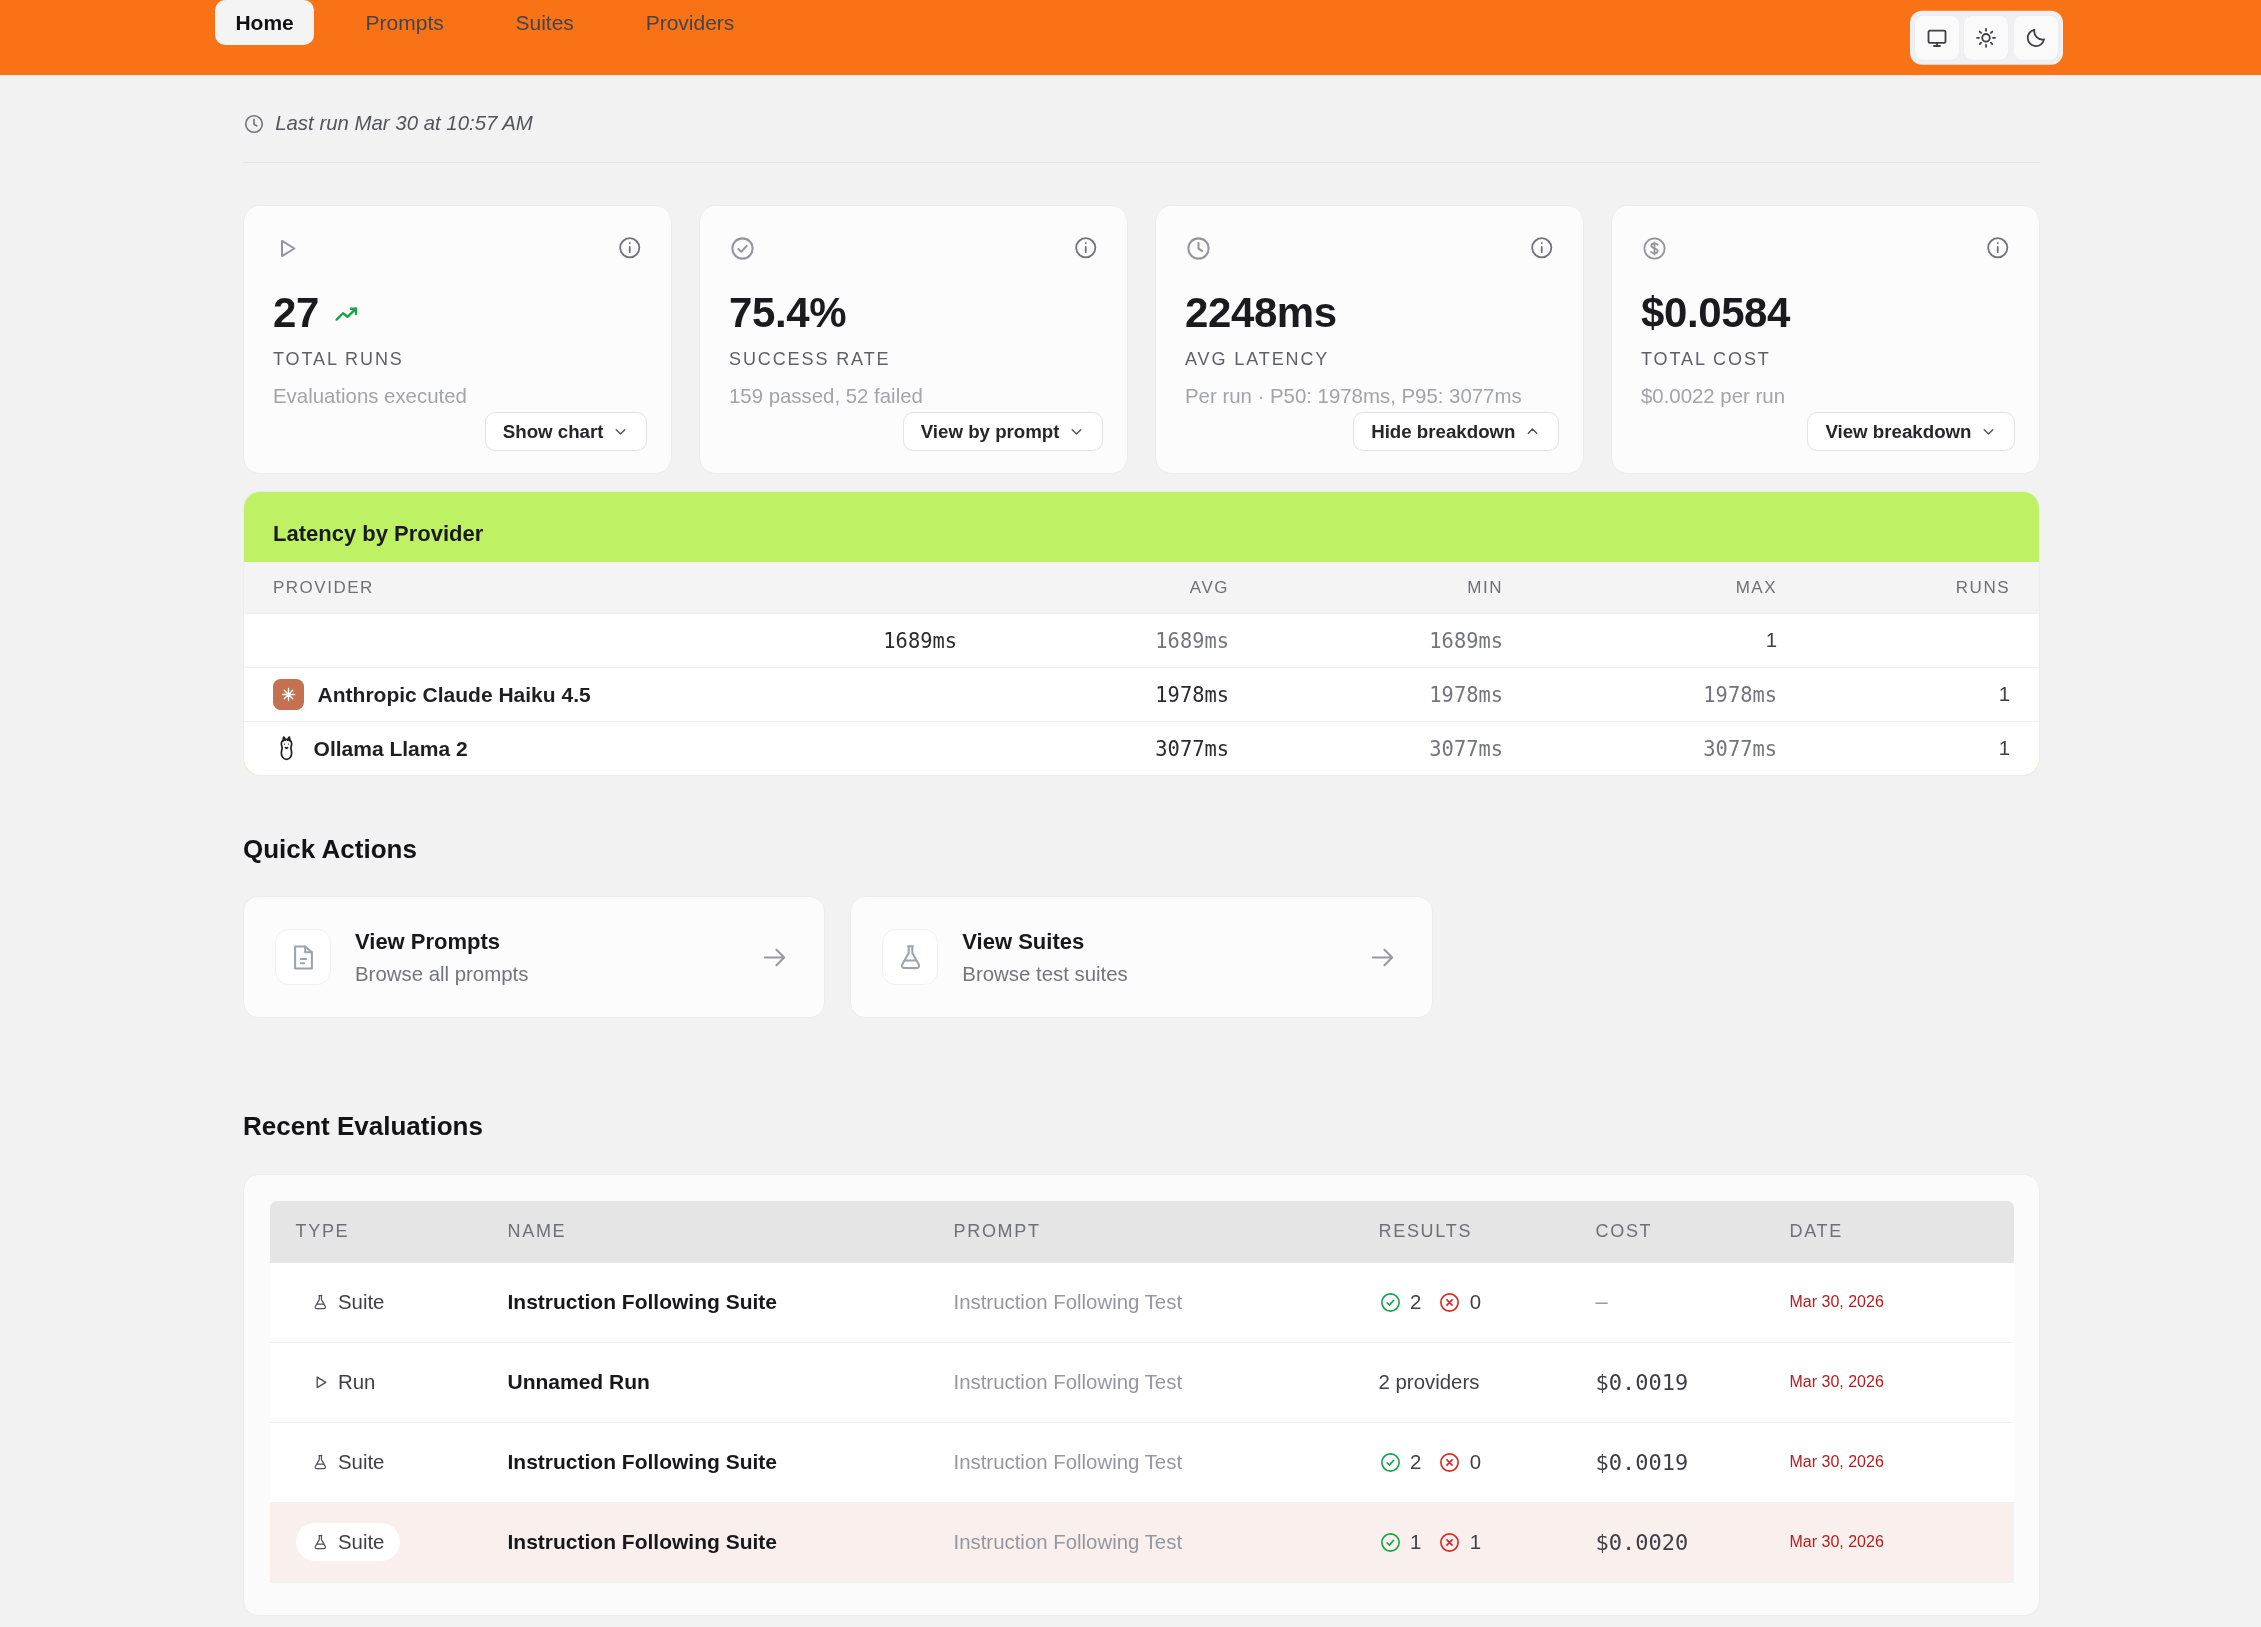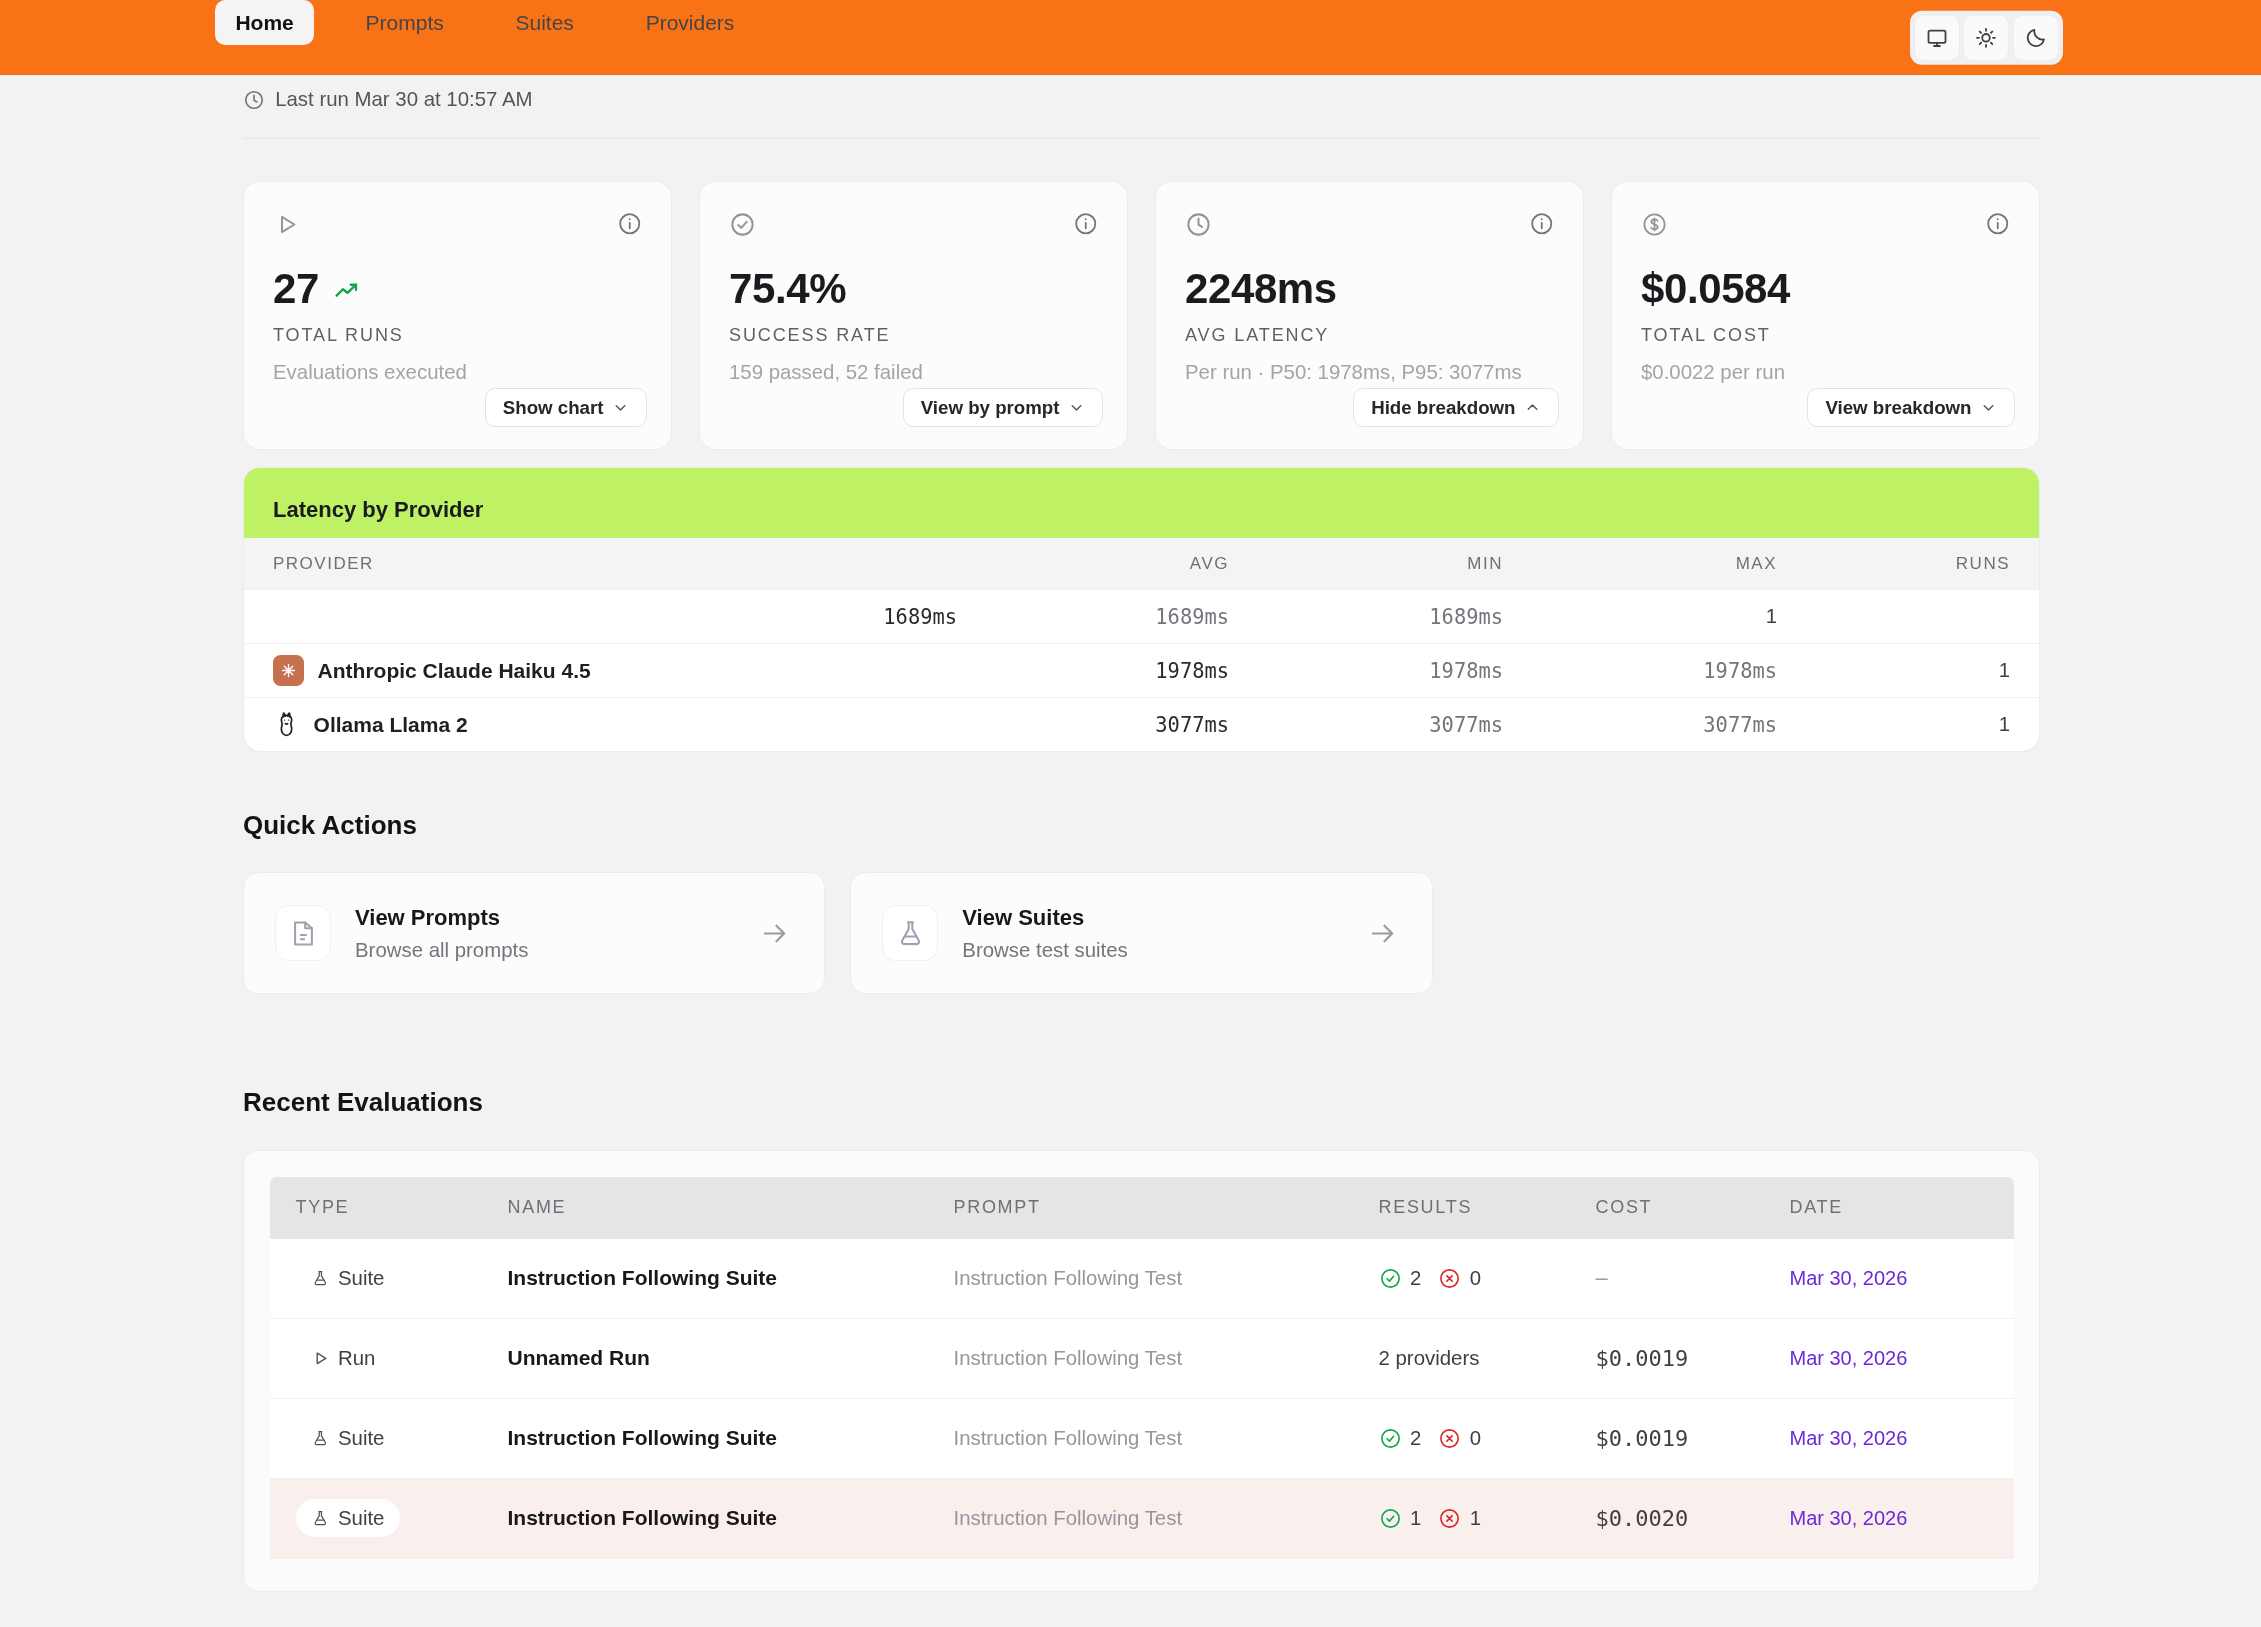--- a/index.html
+++ b/index.html
@@ -32,21 +32,21 @@
   }
   .theme-btn {
     width:46px; height:46px; border-radius:9.3px; border:0.8px solid #ededf0;
     background:#fafafa; cursor:pointer; display:flex; align-items:center; justify-content:center;
     color:#3f3f46; font-size:24px;
   }
 
   
   .content { width:1797px; margin:0 auto 0 243px; }
   .page-title { margin-top:39px; font-size:40px; font-weight:700; letter-spacing:-0.4px; color:#131316; }
-  .last-run { margin-top:12px; display:flex; align-items:center; gap:10.2px; color:#54545c; font-size:20.4px; }
+  .last-run { margin-top:36px; display:flex; align-items:center; gap:10.2px; color:#54545c; font-size:20.4px;font-style:italic; }
   .last-run .icon { font-size:22px; color:#74747c; }
   .header-divider { margin-top:27px; border:none; border-top:0.8px solid #e5e5e8; }
 
   
   .stats-grid { margin-top:42px; display:grid; grid-template-columns:repeat(4,1fr); gap:27px; }
   .stat-card {
     position:relative; background:#fcfcfc; border:0.8px solid #ececef; border-radius:17px;
     height:269px; padding:29px;
   }
   .stat-top { display:flex; justify-content:space-between; align-items:flex-start; }
@@ -125,21 +125,21 @@
     background:#ffffff; font-size:20.4px; color:#3f3f46;
   }
   .type-pill .icon { font-size:18.7px; color:#52525b; }
   .re-name { font-size:21px; font-weight:600; color:#18181b; }
   .re-prompt { font-size:20.4px; color:#96969e; }
   .re-results { display:flex; align-items:center; gap:8.5px; font-size:20.4px; color:#3f3f46; }
   .re-results .ok { font-size:23px; color:#16a34a; }
   .re-results .bad { font-size:23px; color:#dc2626; margin-left:8.5px; }
   .re-cost { font-size:22px; color:#3f3f46; }
   .re-cost.dash { font-family:"Liberation Sans", sans-serif; color:#9a9aa2; }
-  .re-date { font-size:20px; color:#6d28d9; }
+  .re-date { font-size:16px; color:#b91c1c; }
 </style>
 </head>
 <body>
 
 <nav class="topnav">
   <div class="nav-items" id="nav-items">
       <button class="nav-item active">Home</button>
       <button class="nav-item">Prompts</button>
       <button class="nav-item">Suites</button>
       <button class="nav-item">Providers</button>

